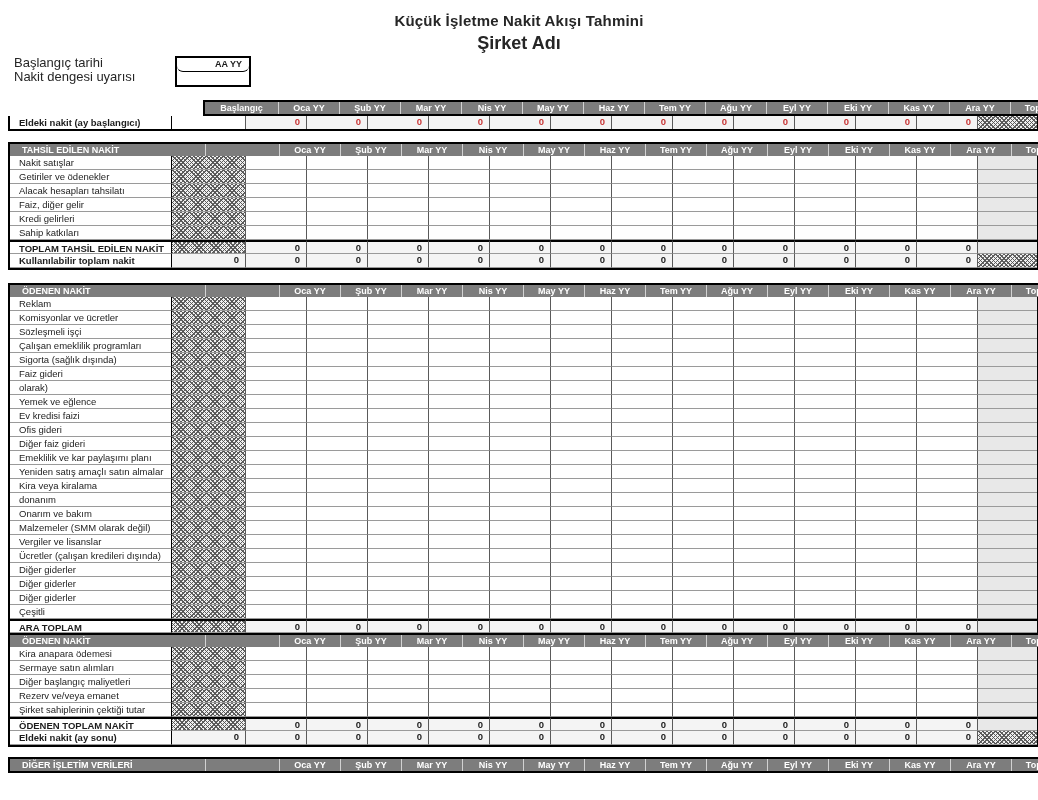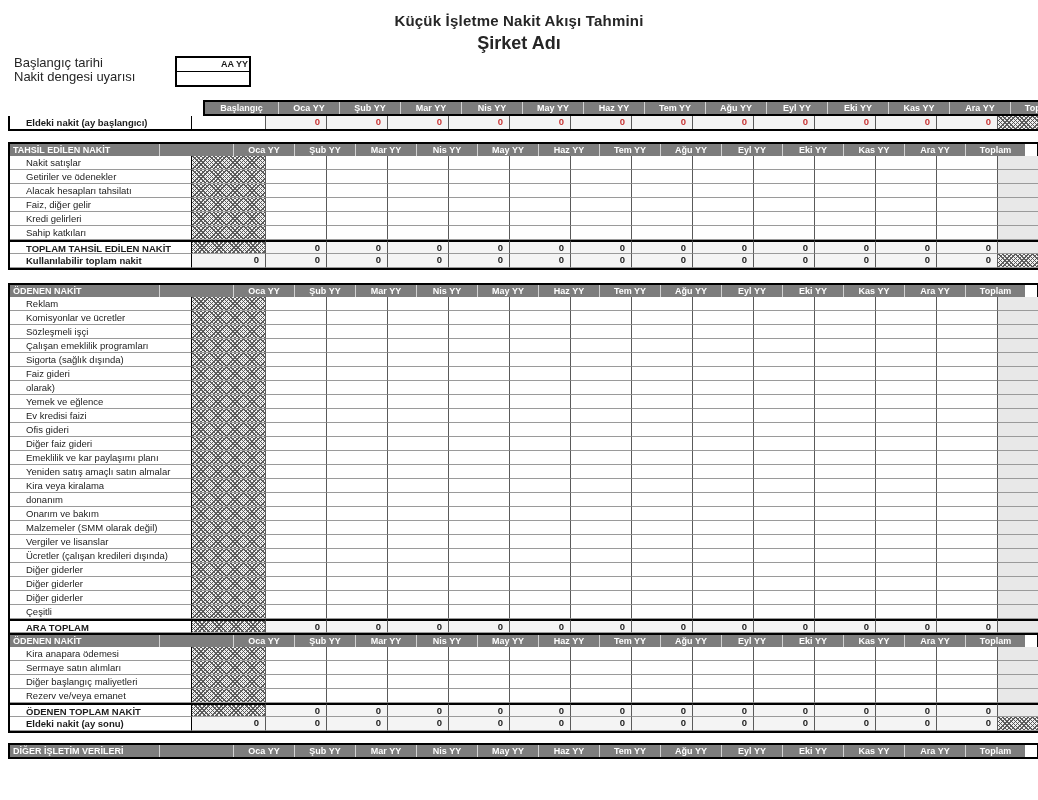--- a/index.html
+++ b/index.html
@@ -7,49 +7,49 @@
          font-family:"Liberation Sans",sans-serif;color:#1a1a1a;}
   
   .titlewrap{position:absolute;top:12px;left:0;width:100%;text-align:center;}
   .title{font-size:15px;font-weight:bold;color:#262626;letter-spacing:.2px;}
   .subtitle{font-size:18px;font-weight:bold;color:#262626;margin-top:4px;}
   
   .controls{position:absolute;top:56px;left:14px;font-size:13px;color:#262626;}
   .ctl-line{height:14px;line-height:14px;white-space:nowrap;}
   .ctlbox{position:absolute;top:56px;left:175px;width:72px;border:2px solid #000;background:#fff;}
   .cb{height:13px;line-height:13px;font-size:9px;overflow:hidden;}
-  .cb.date{border-bottom:1px solid #000;font-weight:bold;text-align:right;padding-right:1px;}
+  .cb.date{border-bottom:1px solid #000;font-weight:bold;text-align:right;padding-right:7px;border-radius:6px;}
   
   #tables{position:absolute;top:100px;left:8px;}
   .tbl{box-sizing:border-box;}
   .tbl-std{width:1031px;border:2px solid #000;}
   .tbl-first{width:1031px;}
   #tables .tbl:nth-child(1){margin-bottom:11px;}
   #tables .tbl:nth-child(2){margin-bottom:13px;}
   #tables .tbl:nth-child(3){border-bottom:0;}
   #tables .tbl:nth-child(4){margin-bottom:10px;}
   .row{display:flex;height:14px;box-sizing:border-box;}
   .hdrrow{height:12px;}
   .tbl-first .hdrrow{height:16px;gap:33px;}
   .frow{border:2px solid #000;border-top:0;height:15px;width:1031px;box-sizing:border-box;}
   .frow .lbl,.frow .c{border-bottom:none;}
   
   .hcell{box-sizing:border-box;height:100%;background:#7d7d7d;color:#fff;font-weight:bold;
          font-size:9px;line-height:12px;text-align:center;border-right:1px solid #d2d2d2;
          overflow:hidden;white-space:nowrap;flex:0 0 auto;}
-  .hcell.lblh{width:150px;text-align:left;padding-left:3px;}
+  .hcell.lblh{width:196px;text-align:left;padding-left:12px;}
   .hcell.begin{width:74px;}
   .hcell.mon{width:61px;}
   .hcell.total{width:59px;border-right:none;}
   .ghost{box-sizing:border-box;width:162px;height:100%;background:transparent;flex:0 0 auto;}
   .strip{display:flex;box-sizing:border-box;width:869px;height:16px;border:2px solid #000;flex:0 0 auto;}
   
-  .lbl{box-sizing:border-box;flex:0 0 auto;width:182px;height:100%;background:#fff;
+  .lbl{box-sizing:border-box;flex:0 0 auto;width:162px;height:100%;background:#fff;
        border-right:1px solid #000;border-bottom:1px solid #9a9a9a;font-size:9.5px;
-       line-height:13px;padding-left:16px;white-space:nowrap;overflow:hidden;color:#1c1c1c;}
+       line-height:13px;padding-left:9px;white-space:nowrap;overflow:hidden;color:#1c1c1c;}
   .b{font-weight:bold;}
   .c{box-sizing:border-box;flex:0 0 auto;height:100%;border-right:1px solid #5a5a5a;
      border-bottom:1px solid #9a9a9a;font-size:9.5px;line-height:12px;overflow:hidden;}
   .c.begin{width:74px;}
   .c.m{width:61px;}
   .c.total{width:59px;border-right:none;}
   .zero{background:#f4f4f4;text-align:right;padding-right:6px;font-weight:bold;color:#1c1c1c;}
   .zero.red{color:#c93535;}
   .input{background:#ffffff;}
   .gray{background:#e8e8e8;}
@@ -777,20 +777,37 @@
           <div class="c m input"></div>
           <div class="c m input"></div>
           <div class="c m input"></div>
           <div class="c m input"></div>
           <div class="c m input"></div>
           <div class="c m input"></div>
           <div class="c m input"></div>
           <div class="c m input"></div>
           <div class="c total gray"></div>
         </div>
+        <div class="row">
+          <div class="lbl">Şirket sahiplerinin çektiği tutar</div>
+          <div class="c begin hatch"></div>
+          <div class="c m input"></div>
+          <div class="c m input"></div>
+          <div class="c m input"></div>
+          <div class="c m input"></div>
+          <div class="c m input"></div>
+          <div class="c m input"></div>
+          <div class="c m input"></div>
+          <div class="c m input"></div>
+          <div class="c m input"></div>
+          <div class="c m input"></div>
+          <div class="c m input"></div>
+          <div class="c m input"></div>
+          <div class="c total gray"></div>
+        </div>
         <div class="row toprule">
           <div class="lbl b">ÖDENEN TOPLAM NAKİT</div>
           <div class="c begin hatch"></div>
           <div class="c m zero">0</div>
           <div class="c m zero">0</div>
           <div class="c m zero">0</div>
           <div class="c m zero">0</div>
           <div class="c m zero">0</div>
           <div class="c m zero">0</div>
           <div class="c m zero">0</div>

